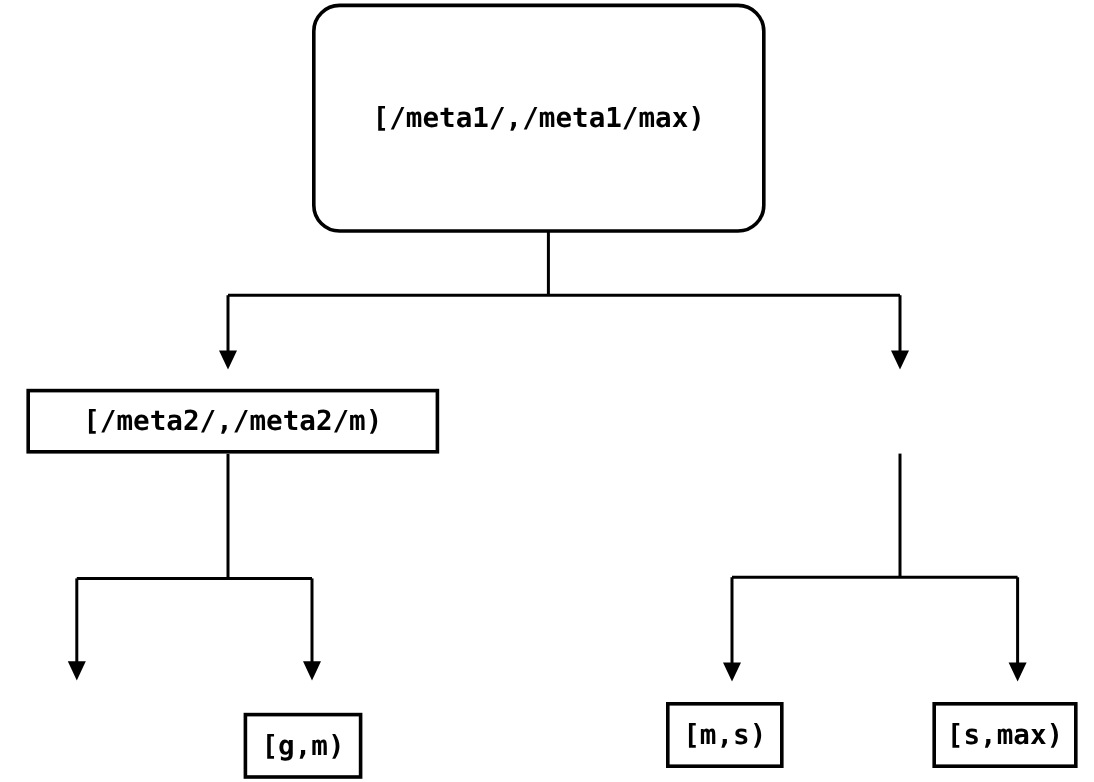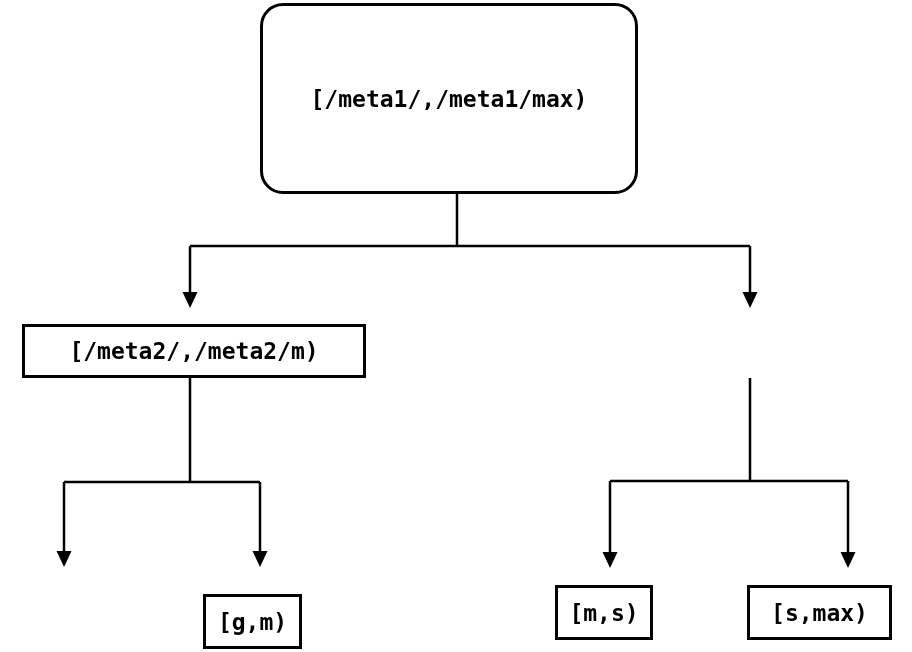--- a/index.html
+++ b/index.html
@@ -36,21 +36,21 @@
     white-space: nowrap;
     letter-spacing: 0;
   }
   
   #node-root    { left: 260px; top: 3px;  width: 378px; height: 191px; border-radius: 23px; }
   #node-m2l     { left: 22px;  top: 324px; width: 344px; height: 54px;  }
   #node-m2r     { left: 583px; top: 324px; width: 320px; height: 54px;  }
   #node-ag      { left: 8px;   top: 583px; width: 99px;  height: 55px;  }
   #node-gm      { left: 203px; top: 583px; width: 99px;  height: 55px; margin-top: 11px;  }
   #node-ms      { left: 555px; top: 585px; width: 98px;  height: 55px;  }
-  #node-smax    { left: 747px; top: 585px; width: 145px; height: 55px;  }
+  #node-smax    { left: 777px; top: 585px; width: 121px; height: 55px;  }
 </style>
 </head>
 <body>
 
 <div class="canvas">
 
   <svg class="connectors" width="912" height="652" viewBox="0 0 912 652" fill="none" stroke="#000000" stroke-width="2.5">
 
     <g>
       <path d="M457,170 L457,246"></path>

